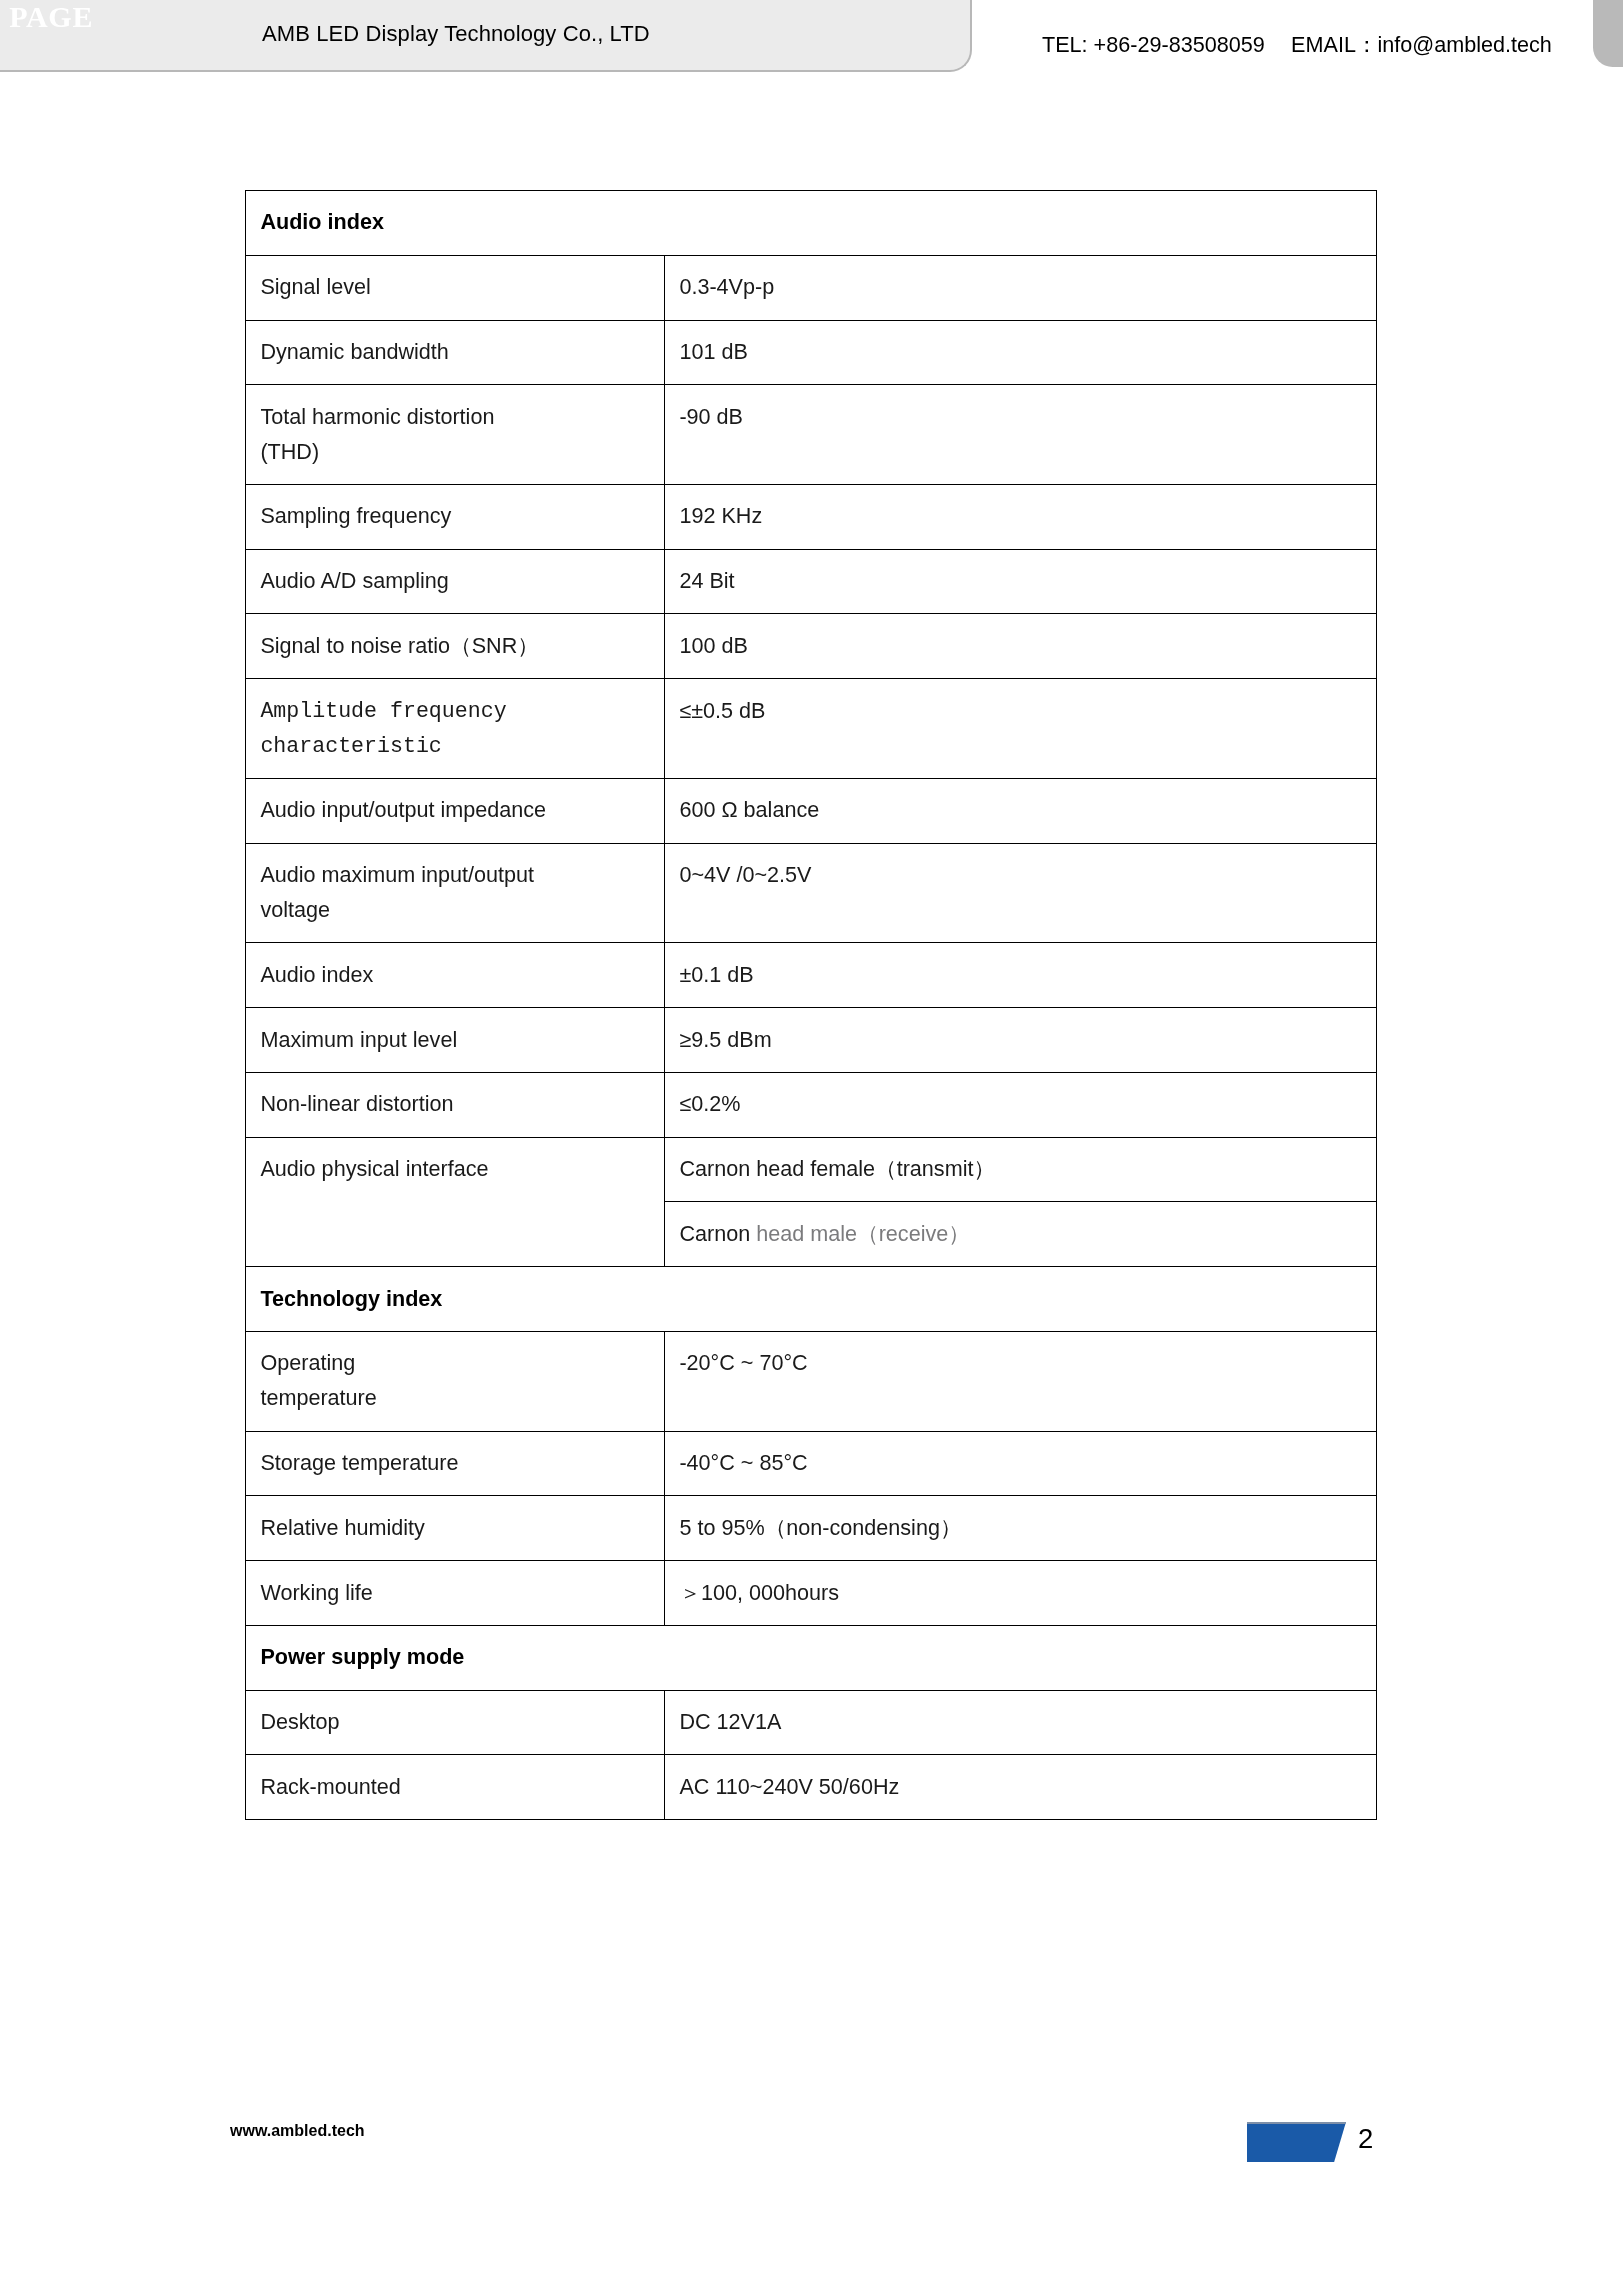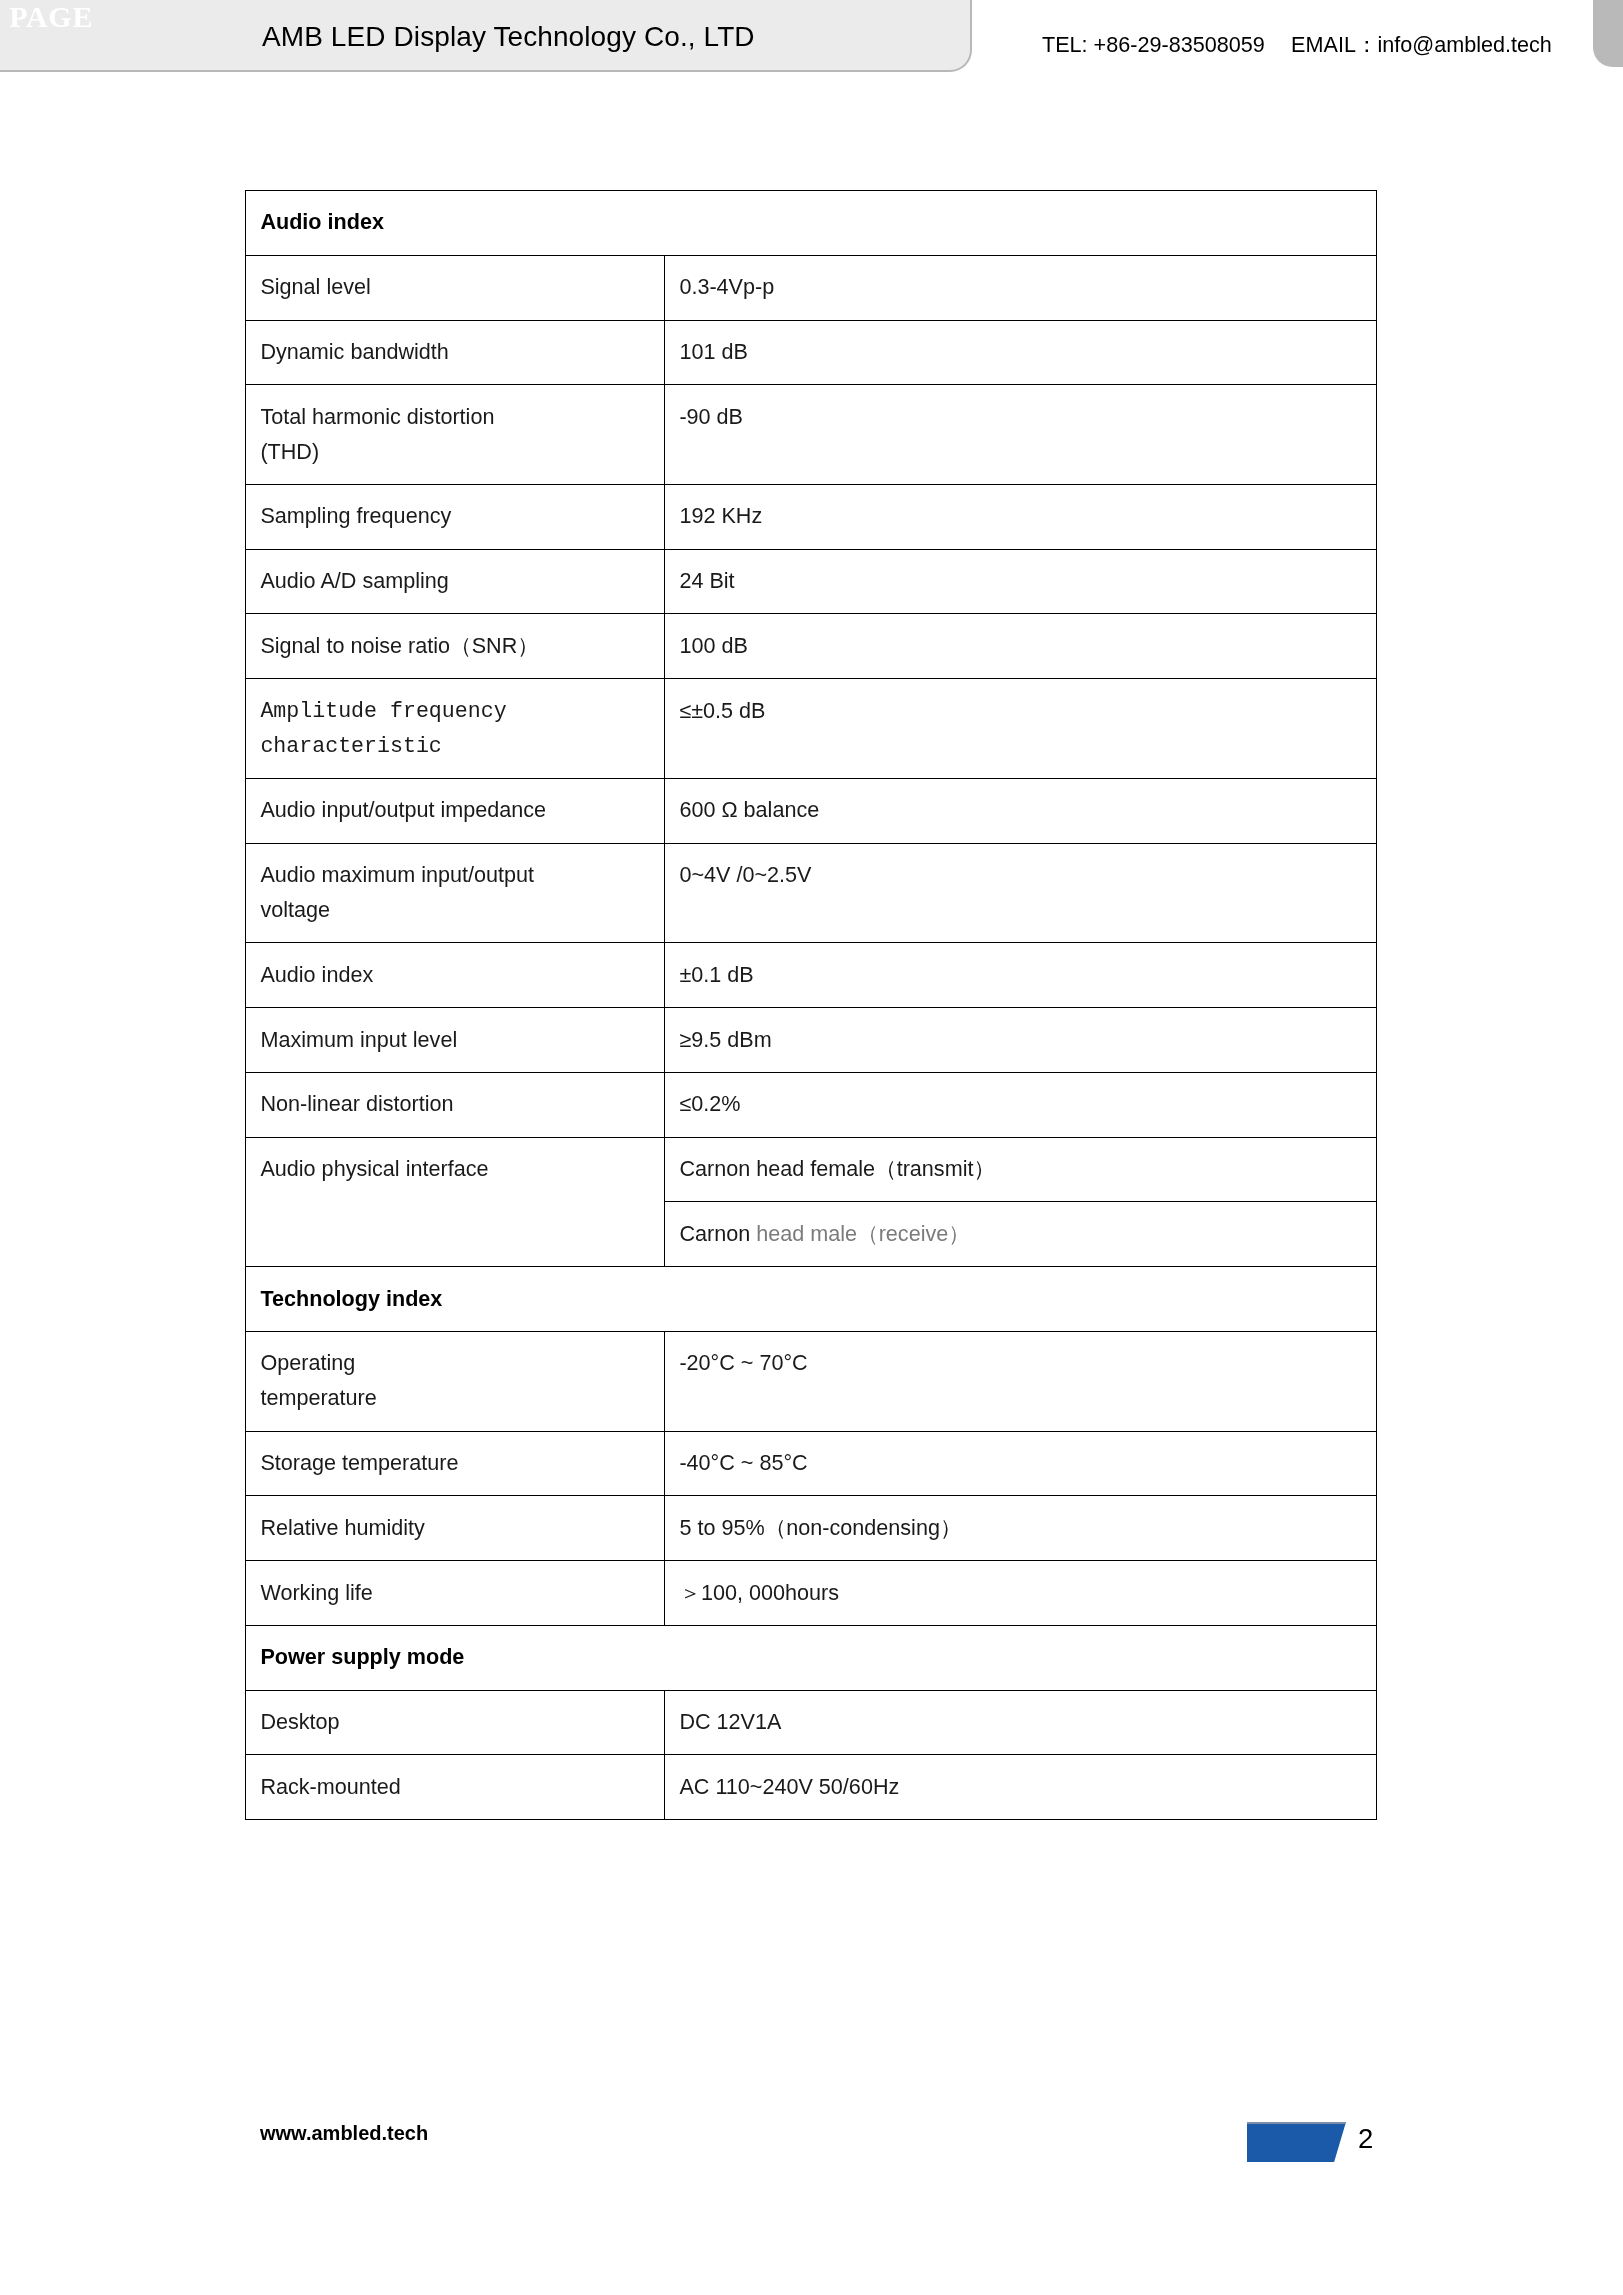--- a/index.html
+++ b/index.html
@@ -26,21 +26,21 @@
     background: #ebebeb;
     border-right: 2px solid #b8b8b8;
     border-bottom: 2px solid #b8b8b8;
     border-bottom-right-radius: 22px;
     box-sizing: border-box;
   }
   #header-company-name {
     position: absolute;
     left: 262px;
     top: 21px;
-    font-size: 28px;
+    font-size: 22px;
     color: #000;
     letter-spacing: 0.1px;
     white-space: nowrap;
   }
   #header-contact {
     position: absolute;
     left: 1042px;
     top: 30px;
     font-size: 21.6px;
     color: #000;
@@ -86,23 +86,23 @@
   td.dim { color: #58585a; font-family: Liberation Mono, monospace; }
   span.dim { color: #7b7b7d; margin-top: 7px; }
 
   
   col.audio-label { width: 419px; }
   col.audio-value { width: 712px; }
 
   
   #footer-url {
     position: absolute;
-    left: 260px;
+    left: 230px;
     top: 2122px;
-    font-size: 20px;
+    font-size: 16px;
     font-weight: bold;
     color: #000;
     white-space: nowrap;
   }
   #page-badge {
     position: absolute;
     left: 1247px;
     top: 2122px;
     width: 99px;
     height: 38px;

